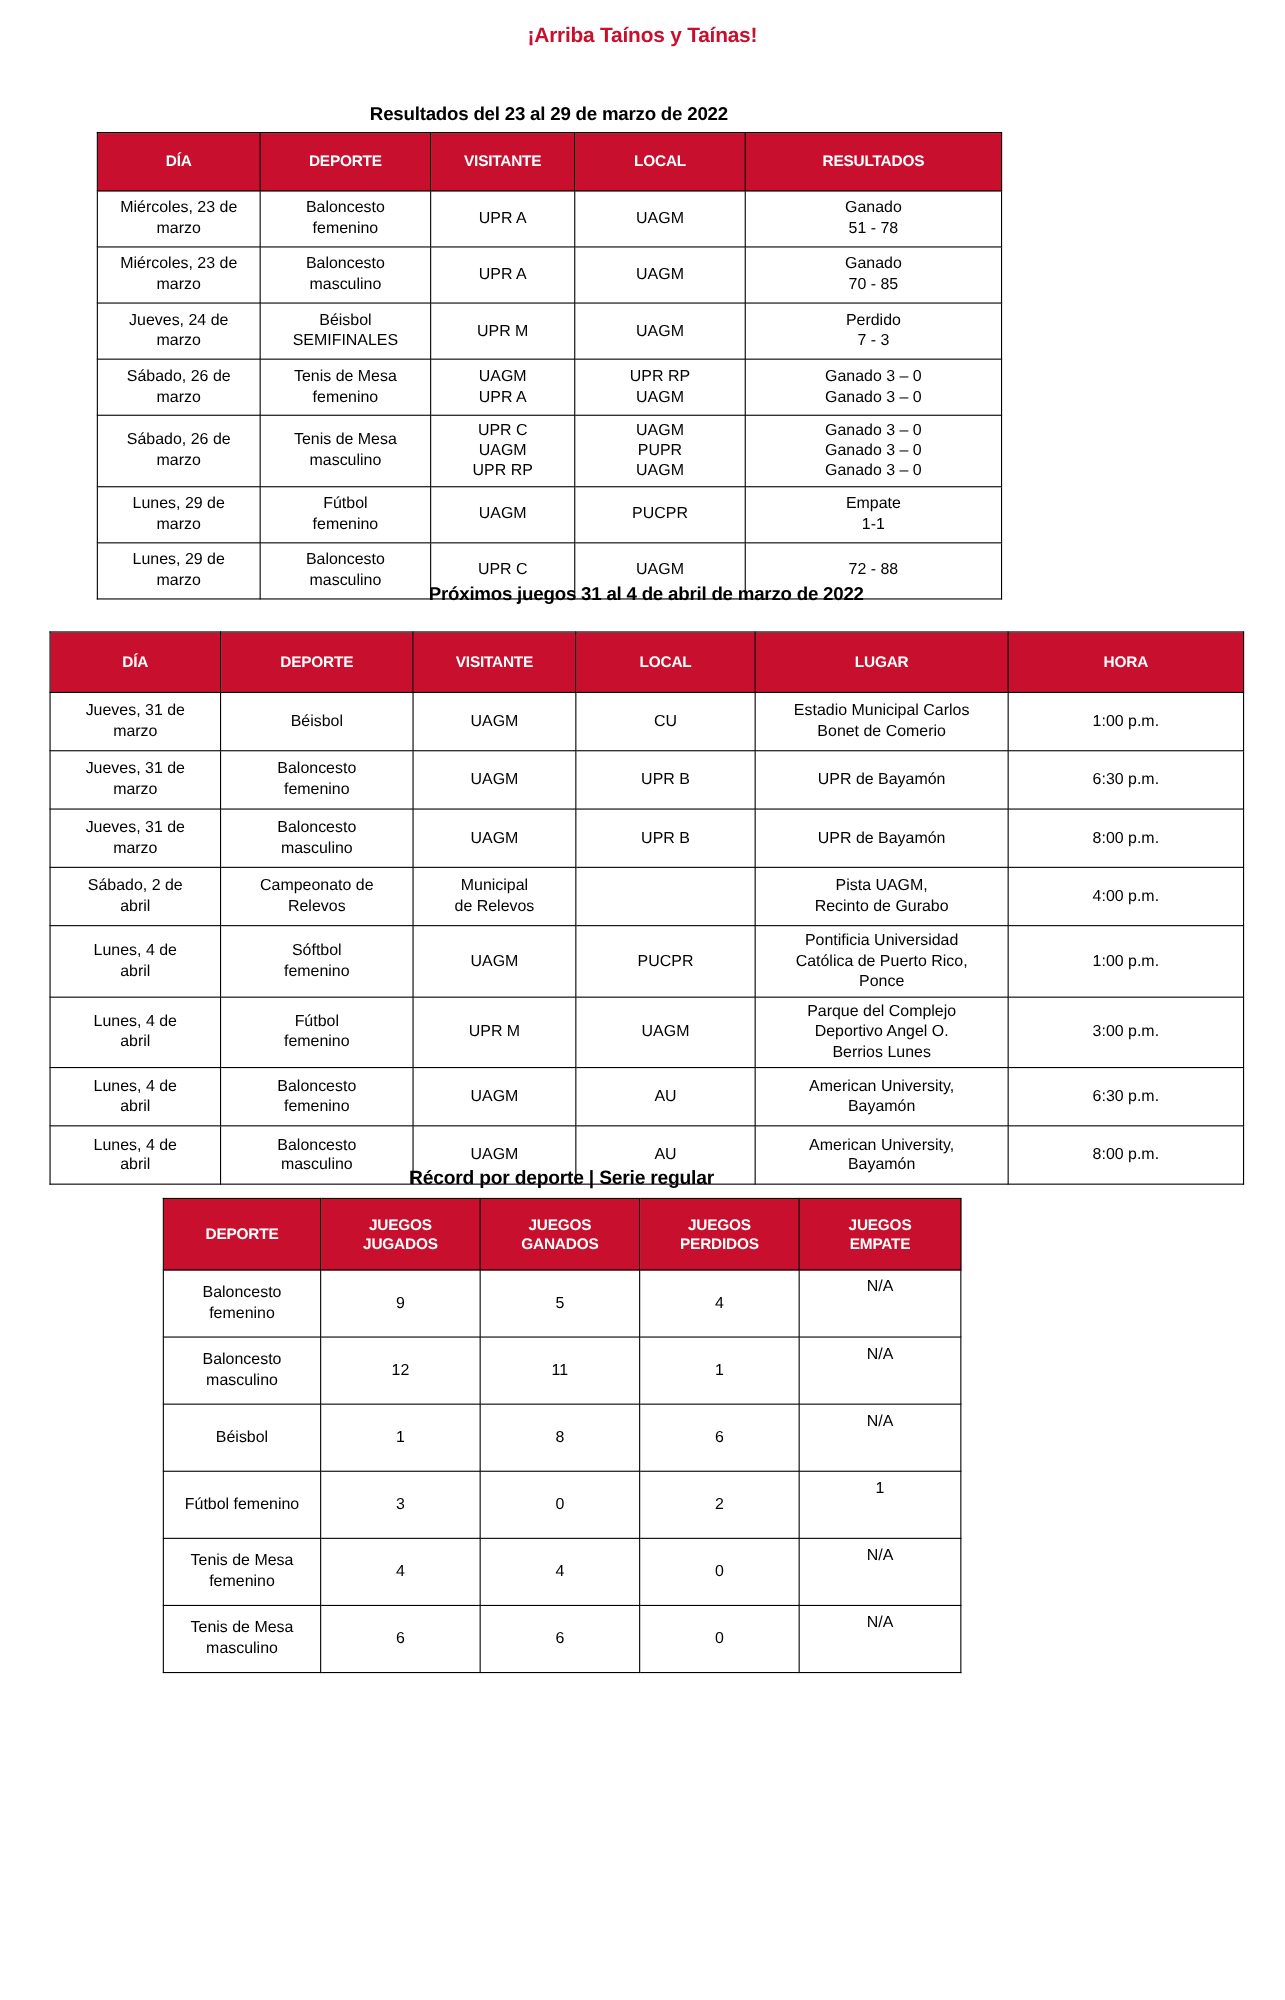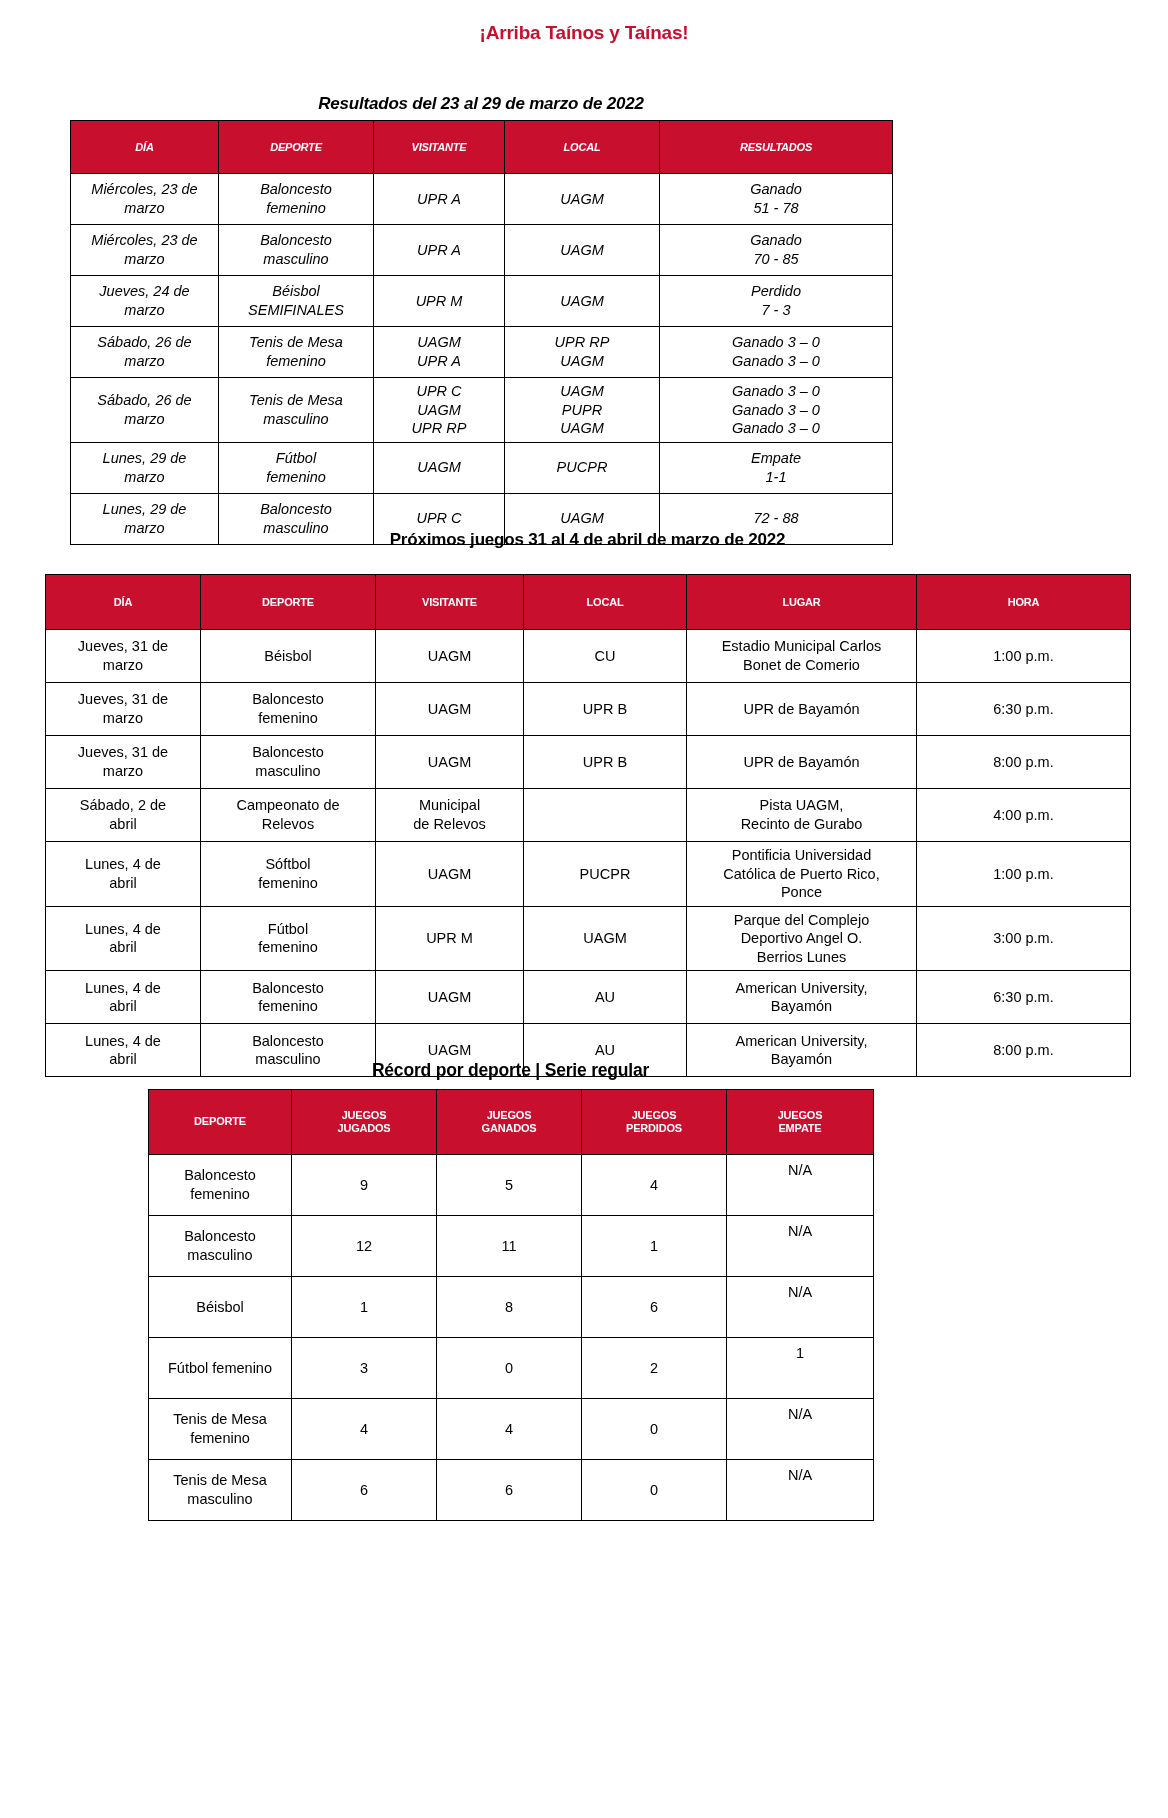--- a/index.html
+++ b/index.html
@@ -52,32 +52,32 @@
     font-size: 14.5px;
     line-height: 1.28;
     padding: 4px 3px;
     color: #000000;
     font-weight: normal;
   }
   table.grid thead th {
     background: #C8102E;
     color: #ffffff;
     font-weight: bold;
-    font-size: 11px;
+    font-size: 14px;
     letter-spacing: -0.2px;
     border-color: #000000;
     padding: 9px 3px;
   }
   table.grid thead th.two-line {
     line-height: 1.22;
   }
   td.top-align { vertical-align: top; }
 
   
-  .wrap-t1 { position: absolute; left: 70px; top: 94px; width: 822px; font-style: italic; }
+  .wrap-t1 { position: absolute; left: 88px; top: 94px; width: 822px; }
   .wrap-t1 .tbl-title { margin-bottom: 6px; }
   .wrap-t1 table { width: 822px; }
   .wrap-t1 thead th { height: 34px; }
   .wrap-t1 td { height: 42px; }
 
   
   .wrap-t2 { position: absolute; left: 45px; top: 530px; width: 1085px; }
   .wrap-t2 .tbl-title { margin-bottom: 24px; }
   .wrap-t2 table { width: 1085px; }
   .wrap-t2 thead th { height: 36px; }

